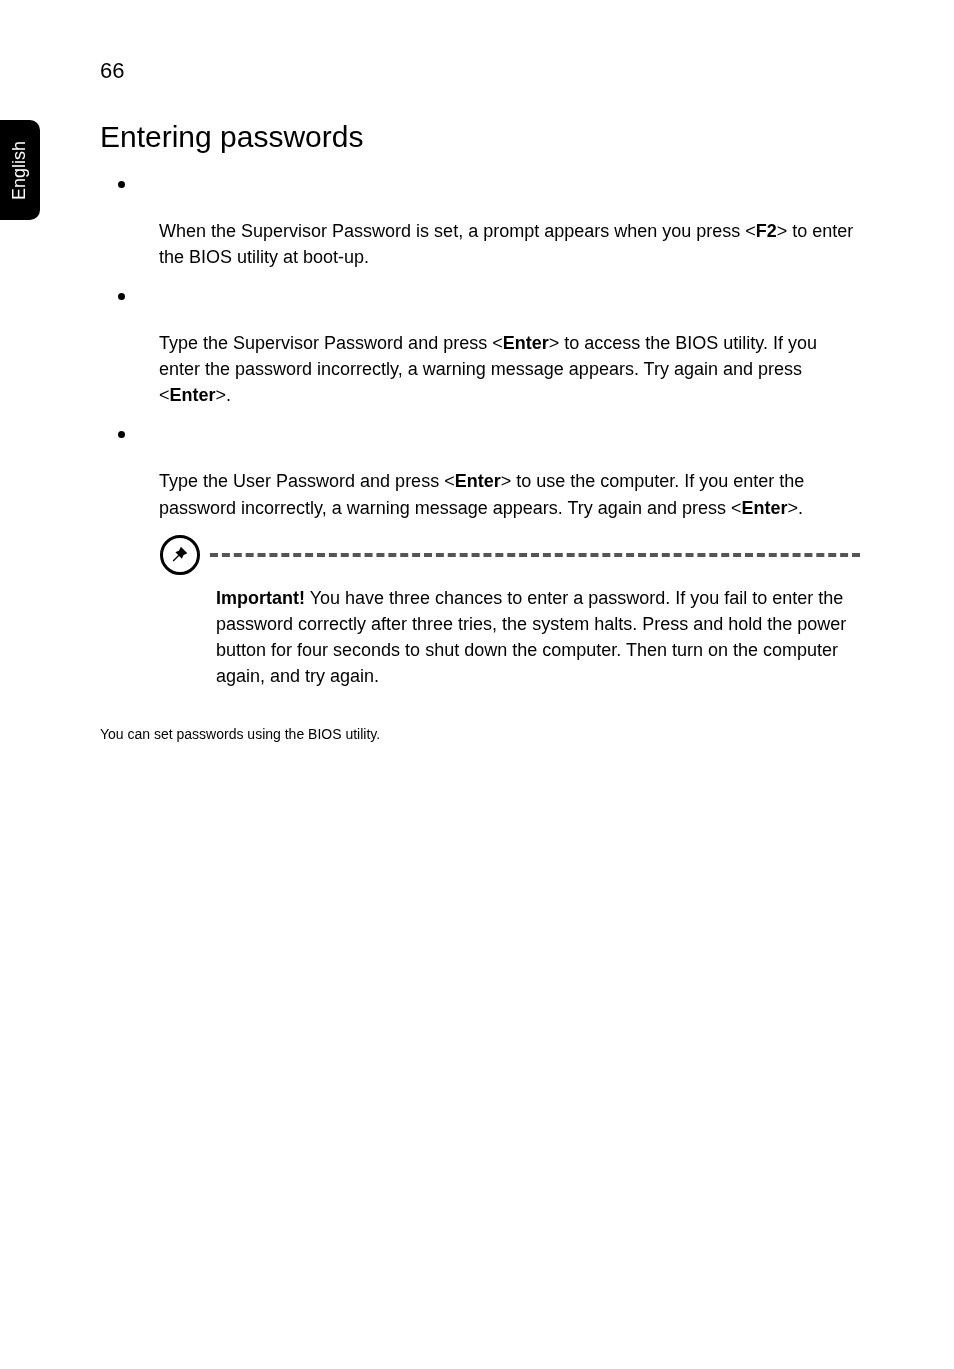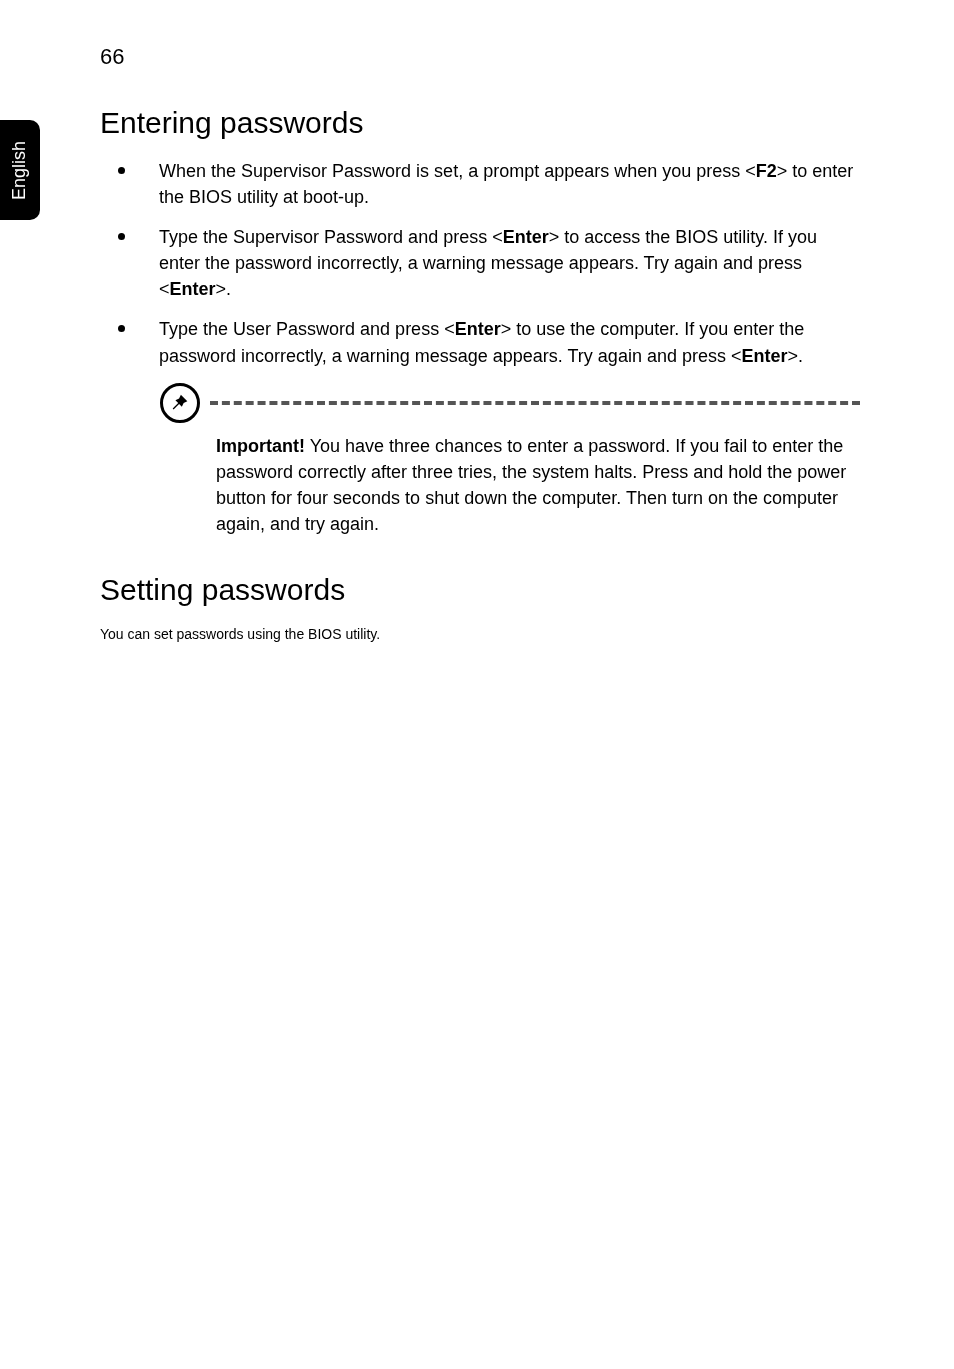--- a/index.html
+++ b/index.html
@@ -30,21 +30,21 @@
       border-bottom-right-radius: 10px;
     }
     .language-tab span {
       transform: rotate(-90deg);
       font-size: 18px;
       white-space: nowrap;
     }
     .content {
       position: absolute;
       left: 100px;
-      top: 44px;
+      top: 58px;
       width: 760px;
     }
     .page-number {
       font-size: 22px;
       margin-bottom: 36px;
     }
     .section-heading {
       font-size: 30px;
       font-weight: normal;
       margin-bottom: 18px;
@@ -69,20 +69,21 @@
       height: 7px;
       border-radius: 50%;
       background: #000;
       flex-shrink: 0;
       margin-top: 9px;
       margin-left: 18px;
       margin-right: 34px;
     }
     .bullet-text {
       flex: 1;
+      margin-top: 46px;
     }
     .bold {
       font-weight: bold;
     }
     .callout {
       margin-left: 60px;
       margin-top: 6px;
       margin-bottom: 36px;
     }
     .callout-top {
@@ -168,17 +169,16 @@
           <path d="M14 4l6 6-4 2-2 4-3-3-6 6-1-1 6-6-3-3 4-2 2-4z" fill="#000"></path>
         </svg>
       </div>
       <div class="dashed-line"></div>
     </div>
     <div class="callout-text">
       <span class="bold">Important!</span><span> You have three chances to enter a password. If you fail to enter the password correctly after three tries, the system halts. Press and hold the power button for four seconds to shut down the computer. Then turn on the computer again, and try again.</span>
     </div>
   </div>
 
-  <h2 class="section2-heading">Setting passwords</h2>
 
   <p class="body-text">You can set passwords using the BIOS utility.</p>
 
 </div>
 
 </body></html>

